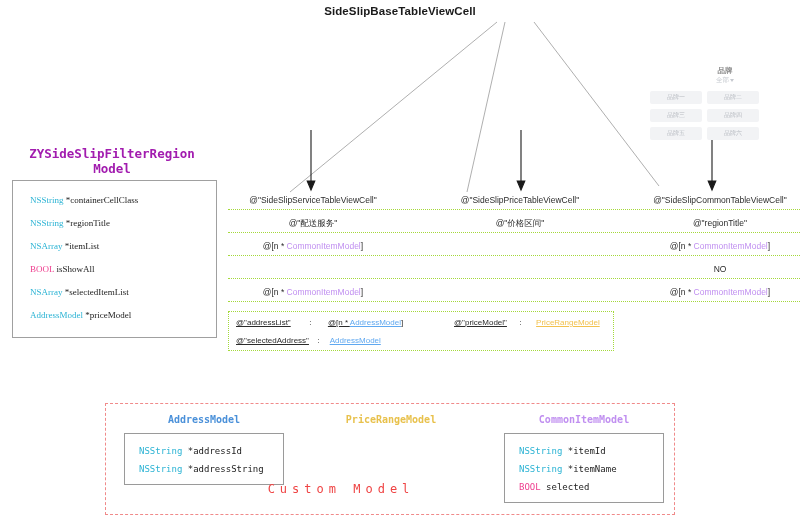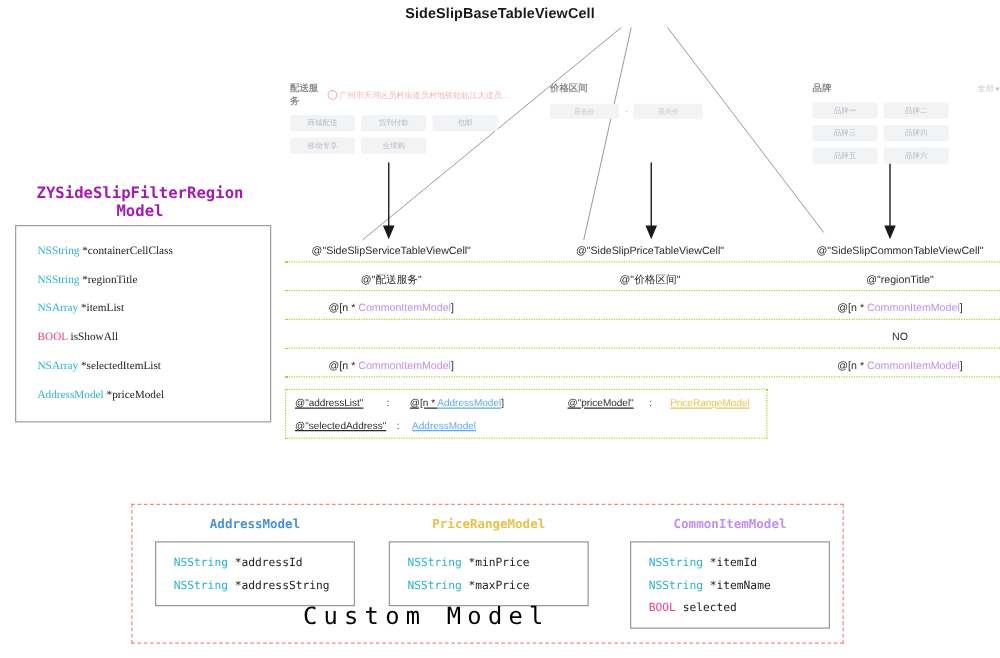--- a/index.html
+++ b/index.html
@@ -48,21 +48,21 @@
     font-family:"Liberation Sans", sans-serif;
     font-size:5.5px;color:#c8ccd2;
     display:flex;align-items:center;justify-content:center;
   }
   .price-dash{color:#c8ccd2;font-size:7px;font-family:"Liberation Sans",sans-serif;}
   .all-link{
     font-family:"Liberation Sans", sans-serif;
     font-size:6.5px;color:#c5c9cf;display:flex;align-items:center;gap:1px;
   }
   .caret{display:inline-block;width:0;height:0;border-left:2.5px solid transparent;border-right:2.5px solid transparent;border-top:3px solid #c5c9cf;}
-  .brand-head{display:flex;justify-content:space-between;align-items:center;width:150px;}
+  .brand-head{display:flex;align-items:center;width:150px;flex-direction:column;}
 
   
   .left-title{
     position:absolute;left:12px;top:146px;width:200px;text-align:center;
     font-family:"DejaVu Sans Mono", monospace;
     font-size:12.5px;font-weight:bold;color:#a21caf;line-height:15px;
   }
   .left-box{
     position:absolute;left:12px;top:180px;width:205px;height:158px;
     border:1px solid #a0a0a0;background:#fff;box-sizing:border-box;
@@ -114,21 +114,21 @@
     padding:8px 16px 8px 14px;
   }
   .cm-prop{
     font-family:"DejaVu Sans Mono", monospace;
     font-size:9px;color:#222;white-space:nowrap;margin:4px 0 8px 0;
   }
   .cm-prop:last-child{margin-bottom:2px;}
   .custom-label{
     position:absolute;left:0;top:78px;width:470px;text-align:center;
     font-family:"DejaVu Sans Mono", monospace;
-    font-size:19px;color:#000000;letter-spacing:5px;
+    font-size:12px;color:#ef4444;letter-spacing:5px;
   }
 </style>
 </head>
 <body>
 
 <div id="stage">
 
   <svg id="connectors" viewBox="0 0 800 526">
 
     <line x1="497" y1="22" x2="290" y2="192" stroke="#9a9a9a" stroke-width="0.8"></line>
@@ -140,47 +140,21 @@
       <polygon points="311,190 307.2,181 314.8,181"></polygon>
       <line x1="521" y1="130" x2="521" y2="183"></line>
       <polygon points="521,190 517.2,181 524.8,181"></polygon>
       <line x1="712" y1="130" x2="712" y2="183"></line>
       <polygon points="712,190 708.2,181 715.8,181"></polygon>
     </g>
   </svg>
 
   <div class="base-title">SideSlipBaseTableViewCell</div>
 
-  <div class="mock" style="left:232px;top:66px;width:175px;">
-    <div class="mock-head">
-      <span>配送服务</span>
-      <span class="mock-sub">
-        <span class="pin-icon"></span>
-        <span>广州市天河区员村街道员村地铁站临江大道员...</span>
-      </span>
-    </div>
-    <div class="chips">
-      <div class="chip">商城配送</div>
-      <div class="chip">货到付款</div>
-      <div class="chip">包邮</div>
-      <div class="chip">移动专享</div>
-      <div class="chip">全球购</div>
-    </div>
-  </div>
-
-  <div class="mock" style="left:440px;top:66px;width:150px;">
-    <div class="mock-head">
-      <span>价格区间</span>
-    </div>
-    <div class="price-row">
-      <div class="price-input">最低价</div>
-      <div class="price-dash">-</div>
-      <div class="price-input">最高价</div>
-    </div>
-  </div>
+
 
   <div class="mock" style="left:650px;top:66px;width:152px;">
     <div class="brand-head">
       <span class="mock-head">品牌</span>
       <span class="all-link">
         <span>全部</span>
         <span class="caret"></span>
       </span>
     </div>
     <div class="chips">
@@ -289,30 +263,20 @@
         </div>
         <div class="cm-prop">
           <span class="t-type">NSString</span>
           <span>*addressString</span>
         </div>
       </div>
     </div>
 
     <div class="cm-col" style="left:205px;width:160px;">
       <div class="cm-title" style="color:#e8c14c;">PriceRangeModel</div>
-      <div class="cm-box">
-        <div class="cm-prop">
-          <span class="t-type">NSString</span>
-          <span>*minPrice</span>
-        </div>
-        <div class="cm-prop">
-          <span class="t-type">NSString</span>
-          <span>*maxPrice</span>
-        </div>
-      </div>
     </div>
 
     <div class="cm-col" style="left:398px;width:160px;">
       <div class="cm-title" style="color:#c08ff0;">CommonItemModel</div>
       <div class="cm-box">
         <div class="cm-prop">
           <span class="t-type">NSString</span>
           <span>*itemId</span>
         </div>
         <div class="cm-prop">

